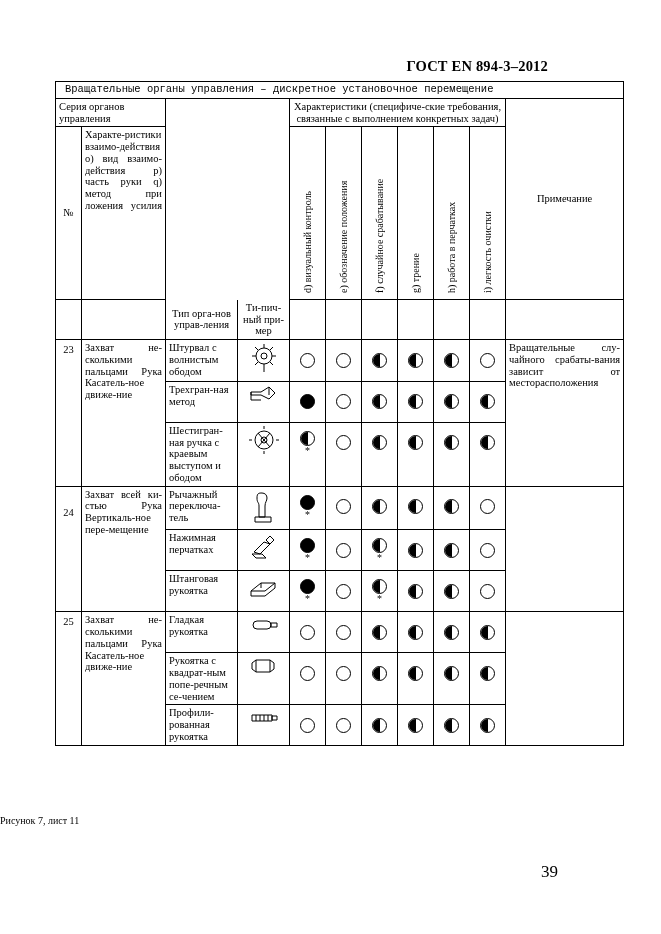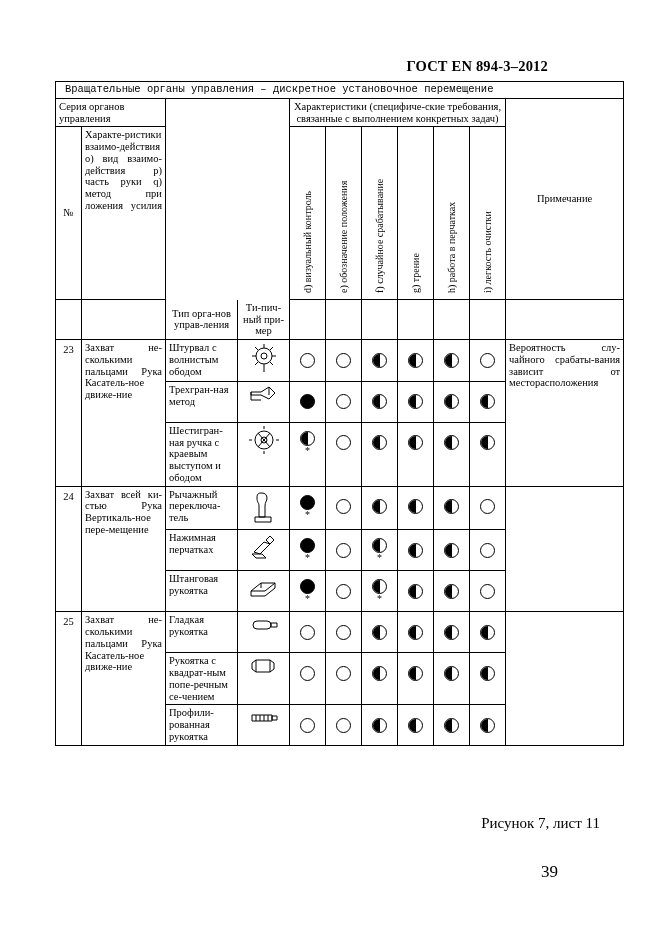--- a/index.html
+++ b/index.html
@@ -131,24 +131,24 @@
   }
   .note-cell{
     font-size:10.5px;
     line-height:1.2;
     text-align:justify;
     text-align-last:justify;
     padding:4px 4px;
   }
   .caption{
     position:absolute;
-    left:0;right:16px;
+    left:0;right:0;
     top:815px;
-    text-align:right;
-    font-size:15px;
+    text-align:left;
+    font-size:10px;
   }
   .pageno{
     position:absolute;
     right:58px;
     top:862px;
     font-size:17px;
   }
   .hdr-block{
     font-size:10.5px;
     line-height:1.2;
@@ -258,21 +258,21 @@
           <td class="sym-cell">
             <div class="symwrap">
               <span class="circle half"></span>
             </div>
           </td>
           <td class="sym-cell">
             <div class="symwrap">
               <span class="circle"></span>
             </div>
           </td>
-          <td rowspan="3" class="note-cell" style="vertical-align:top;">Вероятность слу-чайного срабаты-вания зависит от месторасположения</td>
+          <td rowspan="3" class="note-cell" style="vertical-align:top;">Вращательные слу-чайного срабаты-вания зависит от месторасположения</td>
         </tr>
         <tr>
           <td class="type-cell">Трехгран-ная метод</td>
           <td class="ex-cell"><svg width="34" height="28" viewBox="0 0 34 28">
               <g fill="none" stroke="#000" stroke-width="1">
                 <path d="M4 8h10l8-5 6 6-6 6-8-4H4z"></path>
                 <path d="M4 8v8h10"></path>
                 <path d="M22 3l0 8"></path>
               </g>
             </svg></td>
@@ -343,21 +343,21 @@
               <span class="circle half"></span>
             </div>
           </td>
           <td class="sym-cell">
             <div class="symwrap">
               <span class="circle half"></span>
             </div>
           </td>
         </tr>
         <tr>
-          <td rowspan="3" class="cell-center" style="vertical-align:top;padding-top:4px;">24</td>
+          <td rowspan="3" class="cell-center" style="vertical-align:top;padding-top:20px;">24</td>
           <td rowspan="3" class="rowlabel justified" style="vertical-align:top;">Захват всей ки-стью Рука Вертикаль-ное пере-мещение</td>
           <td class="type-cell">Рычажный переключа-тель</td>
           <td class="ex-cell"><svg width="30" height="36" viewBox="0 0 30 36">
               <g fill="none" stroke="#000" stroke-width="1">
                 <path d="M13 4c3 0 5 2 5 5s-2 4-2 8v11h-6V17c0-4-2-3-2-8s2-5 5-5z"></path>
                 <path d="M6 28h16v5H6z"></path>
               </g>
             </svg></td>
           <td class="sym-cell">
             <div class="symwrap">

